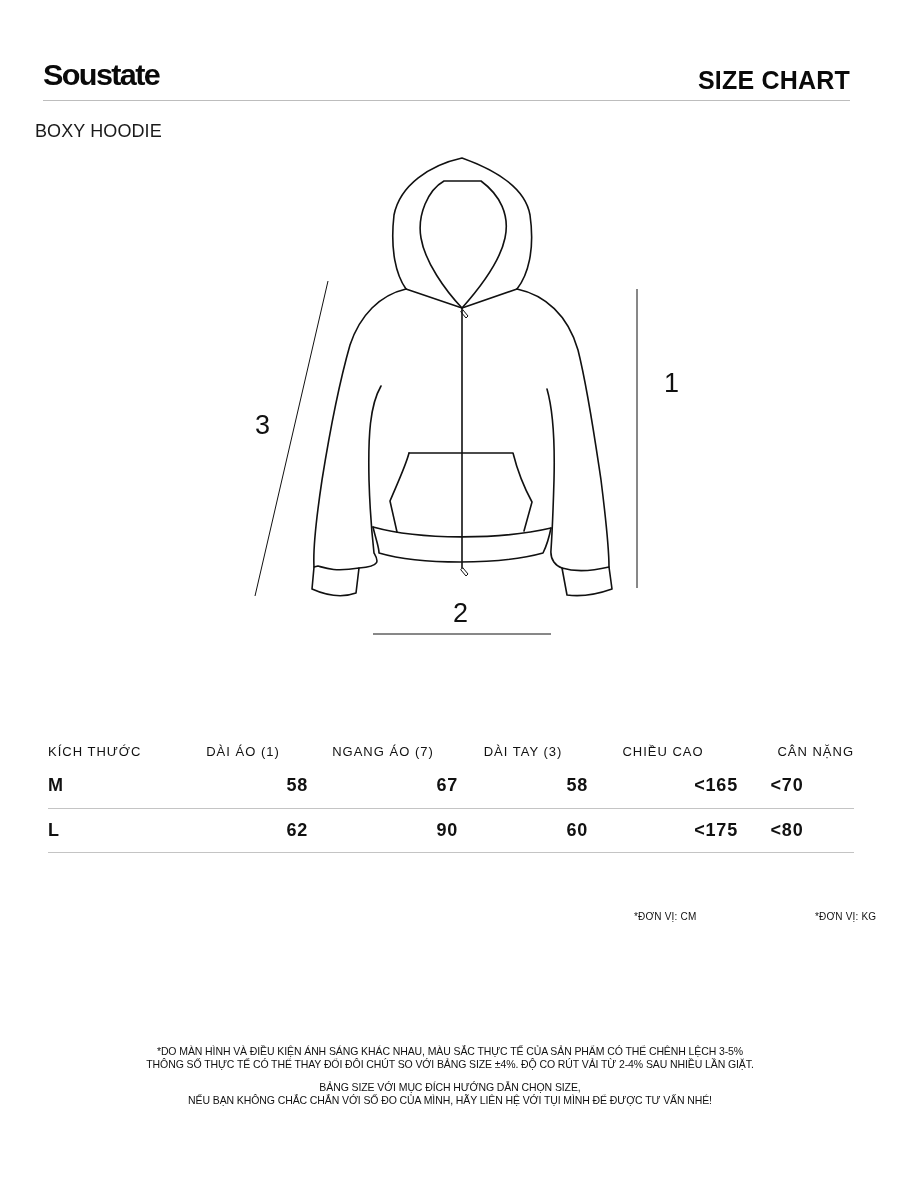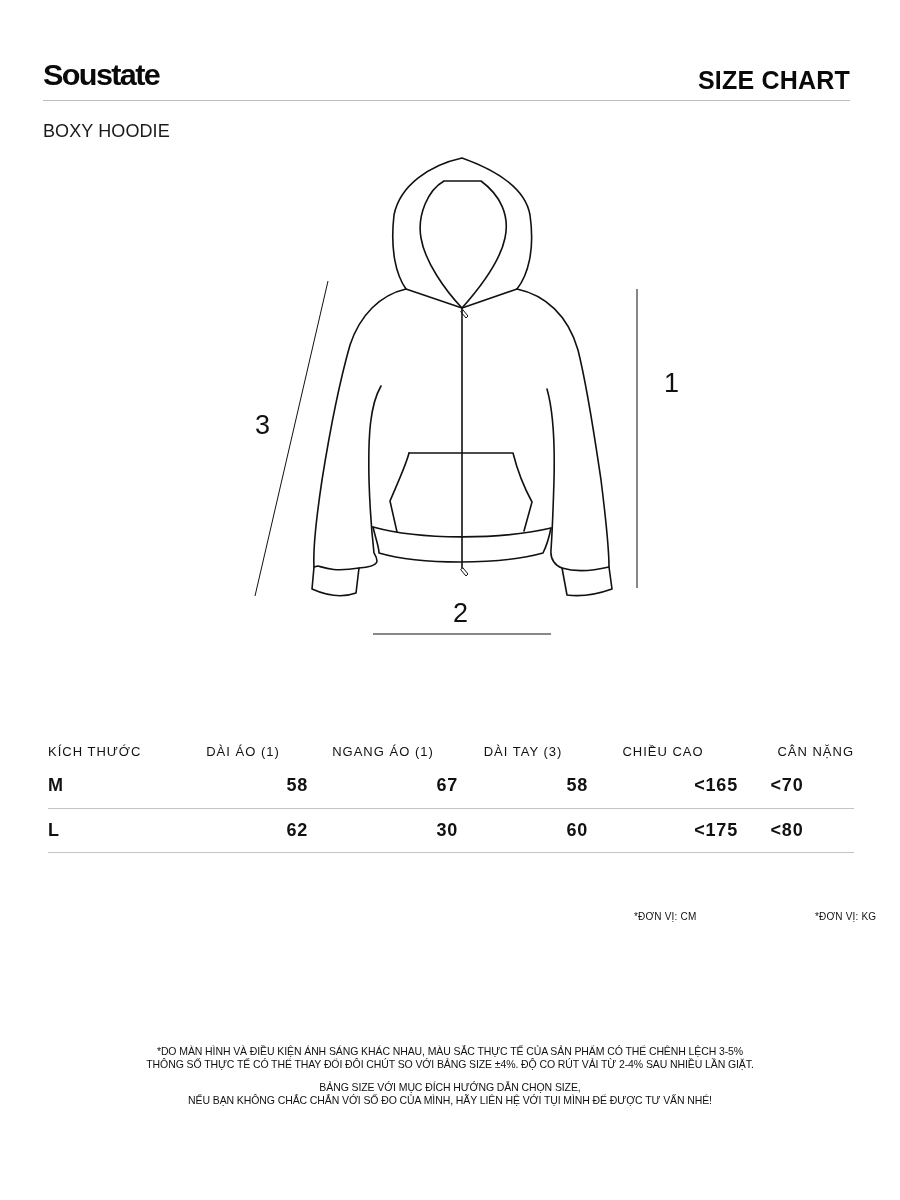--- a/index.html
+++ b/index.html
@@ -14,21 +14,21 @@
     }
     .doc-title {
       position: absolute; right: 50px; top: 66px;
       font-family: "Liberation Sans", sans-serif; font-weight: 700; font-size: 25px;
       letter-spacing: 0.2px; color: #0a0a0a;
     }
     .header-rule {
       position: absolute; left: 43px; top: 100px; width: 807px; height: 1px; background: #bdbdbd;
     }
     .product-name {
-      position: absolute; left: 43px; top: 121px;
+      position: absolute; left: 35px; top: 121px;
       font-family: "Liberation Sans", sans-serif; font-size: 18px; color: #1a1a1a; letter-spacing: 0.1px;
     }
 
     .diagram {
       position: absolute; left: 0; top: 0; width: 900px; height: 700px;
     }
     .diagram svg { position: absolute; left: 0; top: 0; }
     .dim-label {
       position: absolute; font-family: "Liberation Sans", sans-serif; font-size: 27px; color: #111;
     }
@@ -124,39 +124,39 @@
       <col class="c1">
       <col class="c2">
       <col class="c3">
       <col class="c4">
       <col class="c5">
   </colgroup>
   <thead>
     <tr>
       <th class="first">KÍCH THƯỚC</th>
       <th>DÀI ÁO (1)</th>
-      <th>NGANG ÁO (1)</th>
+      <th>NGANG ÁO (7)</th>
       <th>DÀI TAY (3)</th>
       <th>CHIỀU CAO</th>
       <th class="last">CÂN NẶNG</th>
     </tr>
   </thead>
   <tbody>
     <tr>
       <td class="first">M</td>
       <td>58</td>
       <td>67</td>
       <td>58</td>
       <td>&lt;165</td>
       <td class="last">&lt;70</td>
     </tr>
     <tr>
       <td class="first">L</td>
       <td>62</td>
-      <td>30</td>
+      <td>90</td>
       <td>60</td>
       <td>&lt;175</td>
       <td class="last">&lt;80</td>
     </tr>
   </tbody>
 </table>
 
 <div class="unit-note" style="left:634px;">*ĐƠN VỊ: CM</div>
 <div class="unit-note" style="left:815px;">*ĐƠN VỊ: KG</div>
 

